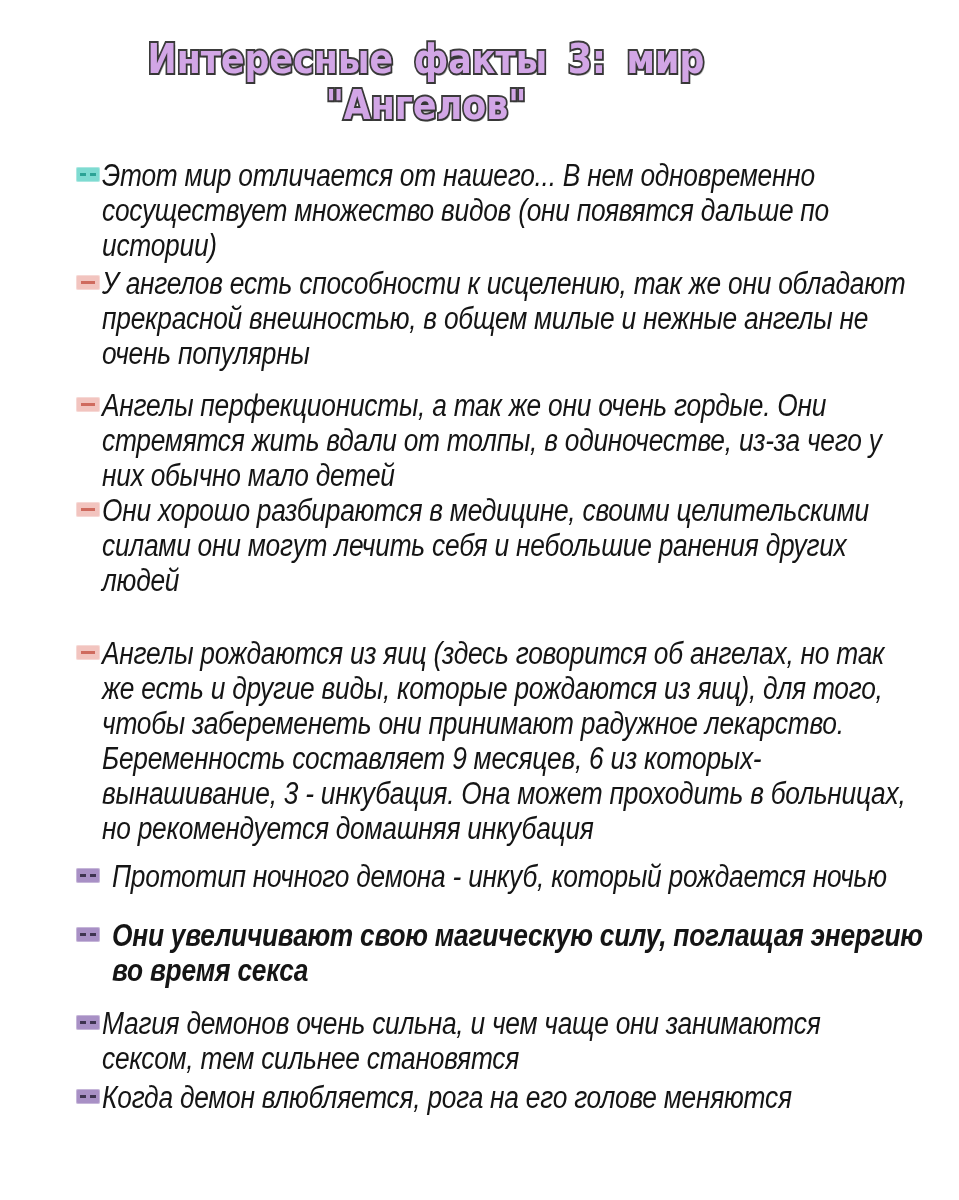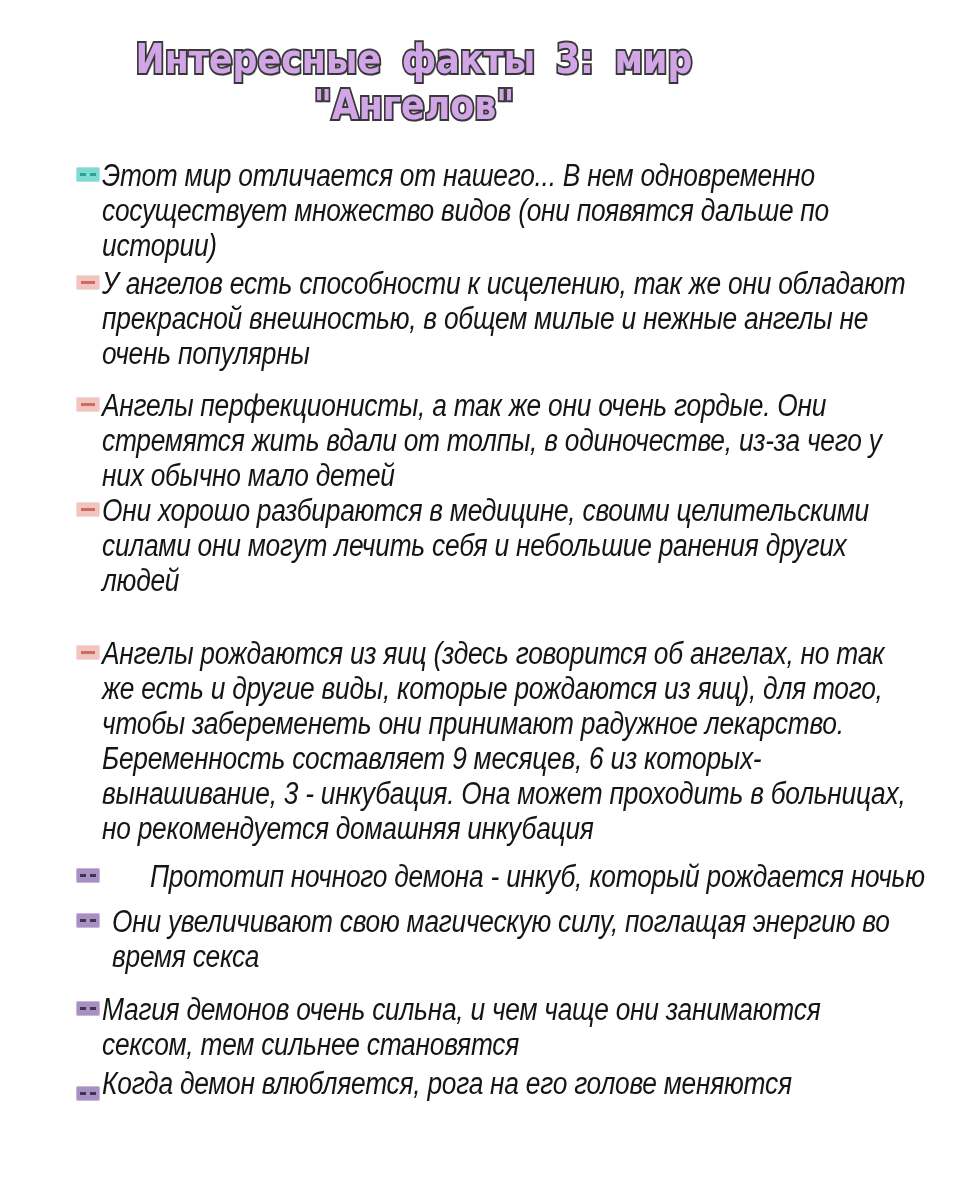--- a/index.html
+++ b/index.html
@@ -5,21 +5,21 @@
   html,body{margin:0;padding:0;}
   body{
     width:959px;height:1200px;
     background:#ffffff;
     overflow:hidden;
     position:relative;
     font-family:"Liberation Sans",sans-serif;
   }
   
   .title{
-    position:absolute;top:36px;left:2px;width:824px;
+    position:absolute;top:36px;left:14px;width:824px;
     text-align:center;
     font-family:"DejaVu Sans",sans-serif;
     font-weight:bold;
   }
   .title-line{
     display:block;
     font-size:41px;line-height:46px;
     color:#d2a6e6;
     -webkit-text-stroke:4px #3b3b3b;
     paint-order:stroke fill;
@@ -62,24 +62,24 @@
     border-top:3px dashed #555;
     margin:6px auto 0 auto;
   }
   .tape-pink .dash{border-top-style:solid;width:14px;}
   .tape.gap{margin-right:12px;}
   
   .m1{margin-top:3px;}
   .m2{margin-top:17px;}
   .m3{}
   .m4{margin-top:38px;}
-  .m5{margin-top:13px;gap:38px;}
-  .m6{margin-top:10px;}
+  .m5{margin-top:13px;}
+  .m6{margin-top:24px;font-weight:bold;}
   .m7{margin-top:18px;}
-  .m8{margin-top:4px;align-items:flex-end;}
+  .m8{margin-top:4px;}
 </style>
 </head>
 <body>
 
 <div class="title">
   <span class="title-line">Интересные факты 3: мир</span>
   <span class="title-line">"Ангелов"</span>
 </div>
 
 <div class="facts">

